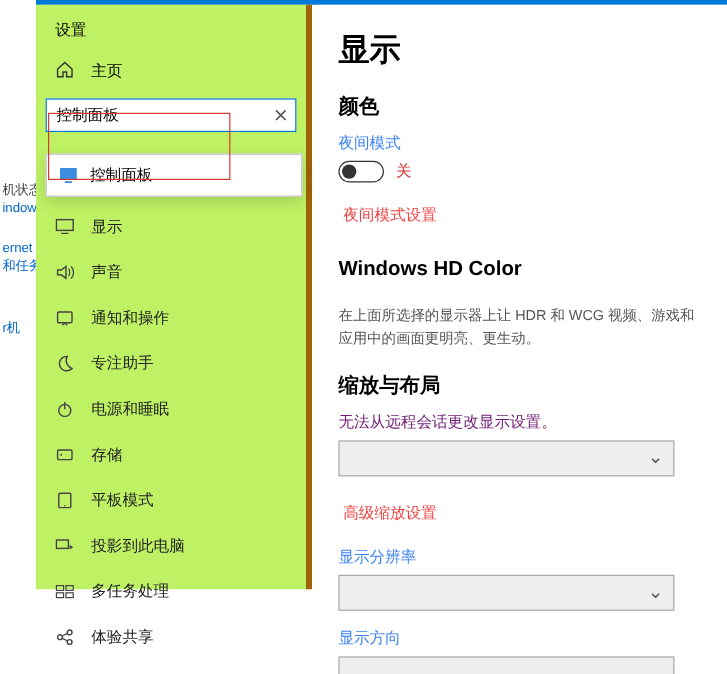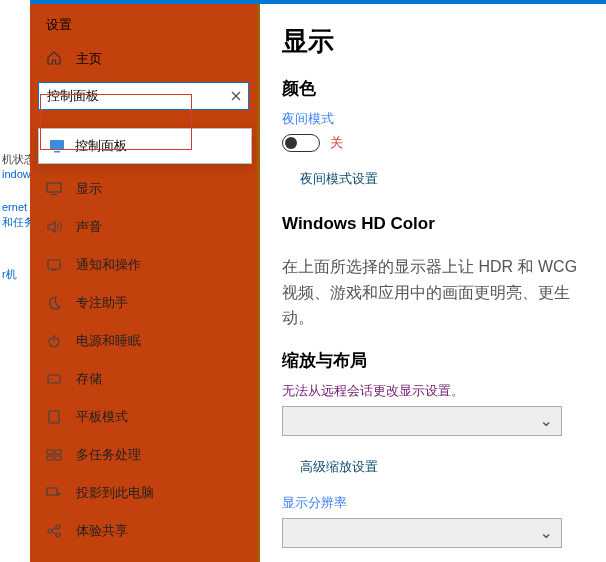--- a/index.html
+++ b/index.html
@@ -25,23 +25,23 @@
   .left-bg-strip span { display:block; padding-left:2px; white-space:nowrap; overflow:hidden;}
   .left-bg-strip .gray { color:#444; }
   .topbar {
     position: absolute;
     top: 0; left: 0; width: 606px; height: 4px;
     background: #0078d7;
   }
   .settings-panel {
     position: absolute;
     left: 30px; top: 4px;
-    width: 230px; height: 558px;
-    background: #c2410c;
-    border-right: 3px solid #a16207;
+    width: 230px; height: 487px;
+    background: #bef264;
+    border-right: 5px solid #a16207;
   }
   .panel-title {
     padding: 12px 16px 8px 16px;
     font-size: 13px;
     font-weight: 400;
   }
   .nav-home {
     display:flex; align-items:flex-start;
     padding: 8px 16px;
     gap: 14px;
@@ -118,22 +118,22 @@
     border: 1px solid #333; border-radius: 10px;
     position: relative;
     background:#fff;
   }
   .toggle::after{
     content:""; position:absolute; left:2px; top:2px;
     width:12px; height:12px; border-radius:50%;
     background:#333;
   }
   .toggle-label { font-size:13px; color:#d43a2f; }
-  .link { color:#0c4a6e; font-size:13px; cursor:pointer; margin:8px 18px; display:inline-block;}
-  .desc { font-size: 16px; color:#555; line-height:1.6; margin-top:20px; }
+  .link { color:#ef4444; font-size:13px; cursor:pointer; margin:8px 4px; display:inline-block;}
+  .desc { font-size: 12px; color:#555; line-height:1.6; margin-top:20px; }
   .warn { color:#701a75; font-size:13px; margin-bottom:6px;}
   .combo {
     width: 280px; height: 30px;
     border:1px solid #aaa;
     background:#eee;
     position:relative;
     margin-bottom: 14px;
   }
   .combo::after{
     content:"⌄"; position:absolute; right:8px; top:50%; transform:translateY(-55%);
@@ -246,36 +246,36 @@
           <svg width="16" height="14" viewBox="0 0 16 14">
             <rect x="3" y="1" width="10" height="12" rx="1" fill="none" stroke="#444" stroke-width="1.2"></rect>
             <circle cx="8" cy="11.5" r="0.6" fill="#444"></circle>
           </svg>
         </span>
       <span>平板模式</span>
     </div>
     <div class="nav-item">
       <span class="icon">
           <svg width="16" height="14" viewBox="0 0 16 14">
+            <rect x="1" y="2" width="10" height="7" fill="none" stroke="#444" stroke-width="1.2"></rect>
+            <path d="M12 6l3 2-3 2z" fill="#444"></path>
+          </svg>
+        </span>
+      <span>投影到此电脑</span>
+    </div>
+    <div class="nav-item">
+      <span class="icon">
+          <svg width="16" height="14" viewBox="0 0 16 14">
             <rect x="1" y="2" width="6" height="4" fill="none" stroke="#444" stroke-width="1"></rect>
             <rect x="9" y="2" width="6" height="4" fill="none" stroke="#444" stroke-width="1"></rect>
             <rect x="1" y="8" width="6" height="4" fill="none" stroke="#444" stroke-width="1"></rect>
             <rect x="9" y="8" width="6" height="4" fill="none" stroke="#444" stroke-width="1"></rect>
           </svg>
         </span>
       <span>多任务处理</span>
-    </div>
-    <div class="nav-item">
-      <span class="icon">
-          <svg width="16" height="14" viewBox="0 0 16 14">
-            <rect x="1" y="2" width="10" height="7" fill="none" stroke="#444" stroke-width="1.2"></rect>
-            <path d="M12 6l3 2-3 2z" fill="#444"></path>
-          </svg>
-        </span>
-      <span>投影到此电脑</span>
     </div>
     <div class="nav-item">
       <span class="icon">
           <svg width="16" height="14" viewBox="0 0 16 14">
             <circle cx="4" cy="7" r="2" fill="none" stroke="#444" stroke-width="1.2"></circle>
             <circle cx="12" cy="3" r="2" fill="none" stroke="#444" stroke-width="1.2"></circle>
             <circle cx="12" cy="11" r="2" fill="none" stroke="#444" stroke-width="1.2"></circle>
             <path d="M6 6l4-2M6 8l4 2" stroke="#444" stroke-width="1"></path>
           </svg>
         </span>

